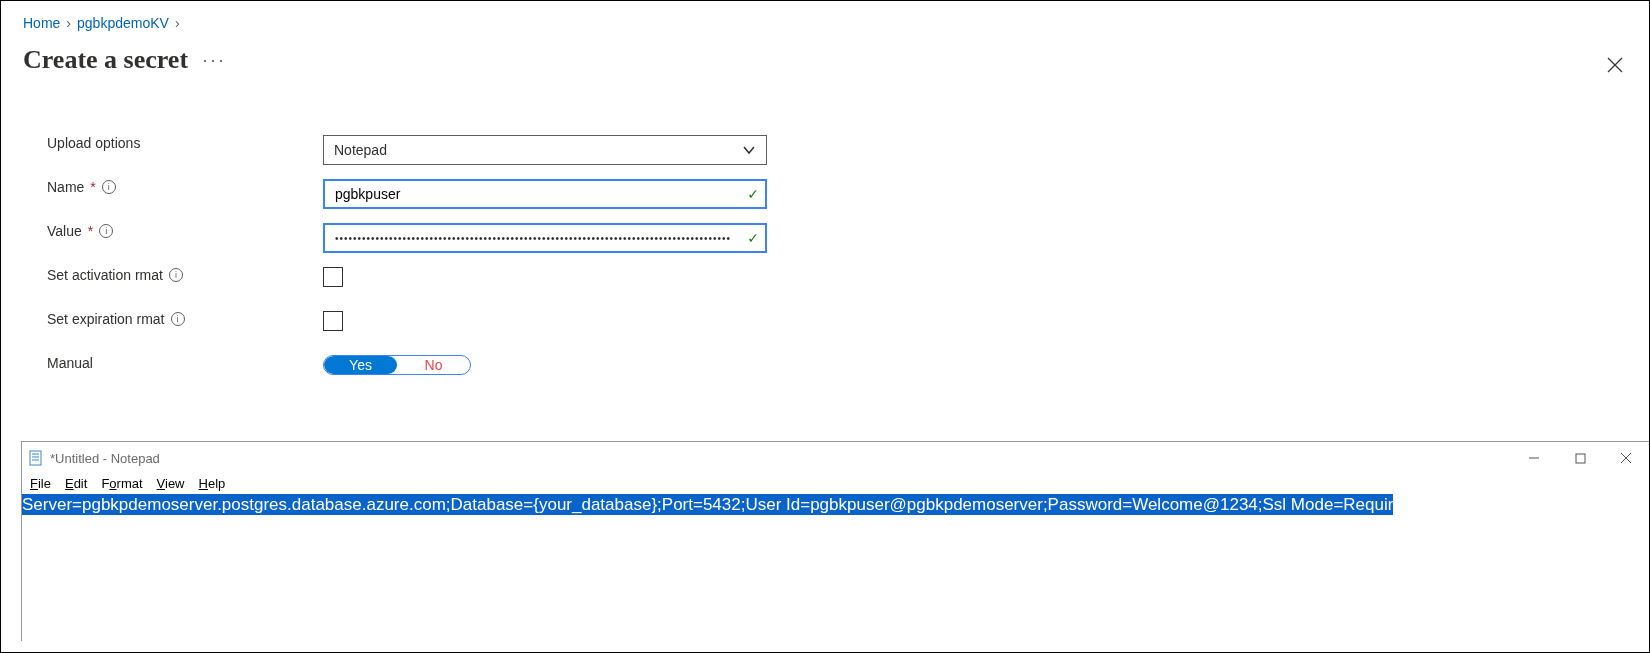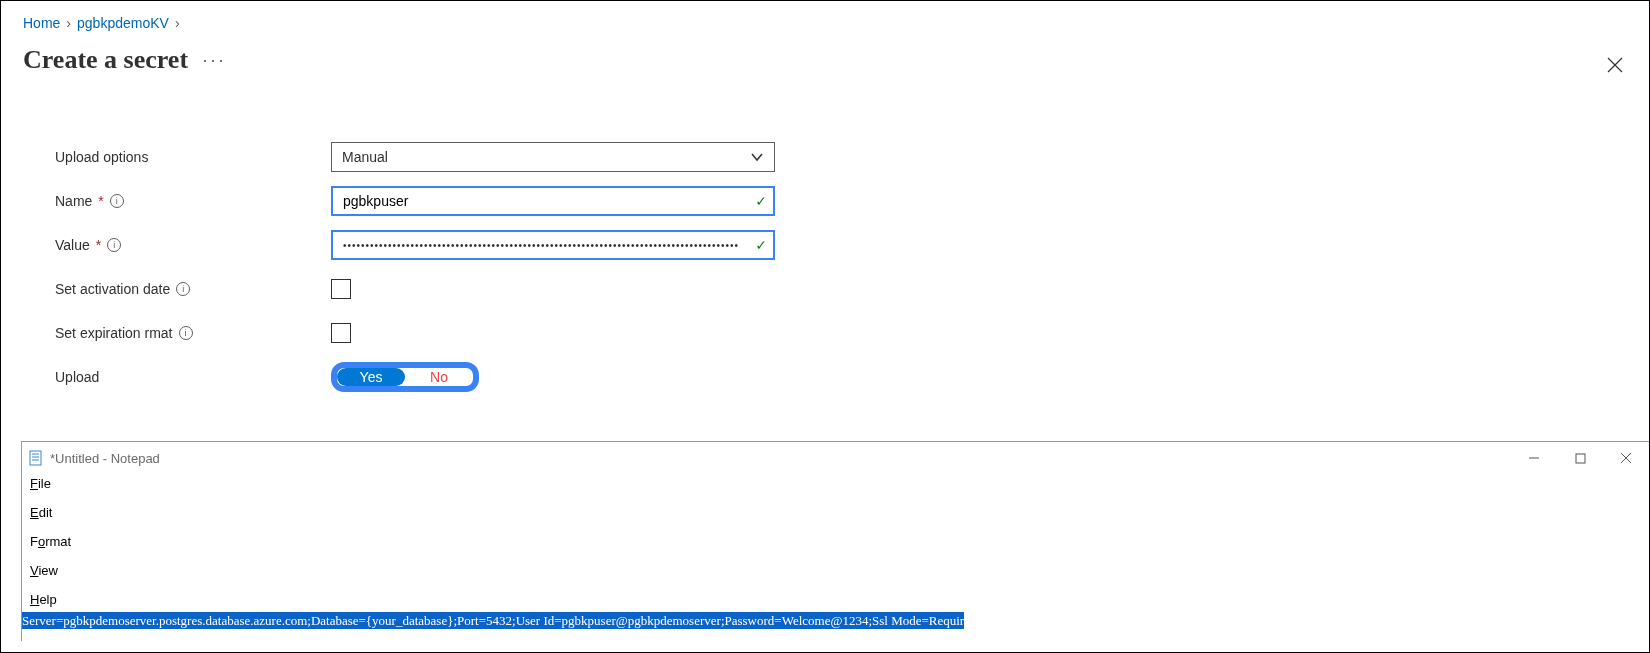--- a/index.html
+++ b/index.html
@@ -7,55 +7,55 @@
   .frame { border:1px solid #000; width:1650px; height:653px; position:relative; overflow:hidden;}
   .azure-pane { padding:14px 22px 0 22px; }
   .breadcrumb { font-size:14px; display:flex; align-items:center; gap:6px; color:#323130;}
   .breadcrumb .crumb-link { color:#0066b4; cursor:pointer;}
   .breadcrumb .sep { color:#605e5c;}
   .page-title-row { display:flex; align-items:center; margin-top:14px;}
   .page-title { font-size:26px; font-weight:600;font-family:Liberation Serif, serif; }
   .page-title-more { margin-left:14px; color:#605e5c; font-size:18px; letter-spacing:2px; cursor:pointer;}
   .close-x { position:absolute; top:54px; right:26px; font-size:20px; color:#323130; cursor:pointer; font-weight:300;}
   .form { margin-top:60px; margin-left:24px;}
-  .form-row { display:flex; align-items:center; height:44px;margin-left:8px;}
+  .form-row { display:flex; align-items:flex-start; height:44px;}
   .form-label { width:276px; font-size:14px; color:#323130; display:flex; align-items:center; gap:6px;}
   .req { color:#a4262c;}
   .info-icon { display:inline-flex; width:14px; height:14px; border:1px solid #605e5c; border-radius:50%; align-items:center; justify-content:center; font-size:9px; color:#605e5c; font-style:normal; cursor:default; line-height:1;}
   .input-wrap { width:444px; position:relative;}
   .select-box, .text-input {
     width:100%; height:30px; border:1px solid #605e5c; background:#fff;
     padding:0 10px; font-size:14px; font-family:inherit; display:flex; align-items:center;
   }
   .select-box { justify-content:space-between; cursor:pointer;}
   .validated { border:2px solid #3b82f6;}
   .check-mark { position:absolute; right:8px; top:50%; transform:translateY(-50%); color:#107c10; font-size:14px;}
   .chev { width:14px; height:14px; }
   .checkbox { width:20px; height:20px; border:1px solid #323130; background:#fff; cursor:pointer;}
-  .toggle { display:inline-flex; width:148px; height:30px; border:6px solid #3b82f6; border-radius:13px; overflow:hidden; cursor:pointer;}
+  .toggle { display:inline-flex; width:148px; height:20px; border:1px solid #3b82f6; border-radius:13px; overflow:hidden; cursor:pointer;}
   .toggle .opt { flex:1; display:flex; align-items:center; justify-content:center; font-size:14px;}
   .toggle .opt.active { background:#0078d4; color:#fff; border-radius:12px;}
   .toggle .opt.inactive { color:#ef4444;}
   .value-dots { letter-spacing:1px; font-family: Arial, sans-serif; font-size:10px; white-space:nowrap; overflow:hidden;}
 
   
   .notepad {
     position:absolute; left:20px; right:0px; top:440px;
     border-top:1px solid #9a9a9a; border-left:1px solid #9a9a9a;
     background:#fff; height:200px;
   }
   .np-titlebar { display:flex; align-items:center; height:32px; padding-left:6px; background:#fff; color:#555;}
   .np-icon { width:16px; height:16px; margin-right:6px; display:inline-block;}
   .np-title { font-size:13px; color:#6b6b6b;}
   .np-ctrls { margin-left:auto; display:flex;}
   .np-ctrl { width:46px; height:32px; display:flex; align-items:center; justify-content:center; color:#555; cursor:pointer;}
-  .np-menu { display:flex; gap:14px; padding:2px 8px 4px 8px; font-size:13px; color:#000;flex-direction:column;}
+  .np-menu { display:flex; gap:14px; padding:2px 8px 4px 8px; font-size:13px; color:#000;}
   .np-menu span { cursor:pointer;}
   .np-menu .ul { text-decoration:underline; text-decoration-color:#000;}
-  .np-body { font-family: Liberation Serif, serif; font-size:13px; line-height:20px;}
+  .np-body { font-family: Liberation Sans, sans-serif; font-size:17px; line-height:20px;}
   .np-body .sel { background:#0a63c9; color:#fff; padding:1px 0;}
 </style>
 </head>
 <body>
 
 <div class="frame">
   <div class="azure-pane">
 
     <div class="breadcrumb">
       <span class="crumb-link">Home</span>
@@ -74,21 +74,21 @@
           <path d="M1 1 L15 15 M15 1 L1 15" stroke="#323130" stroke-width="1.2"></path>
         </svg>
     </div>
 
     <div class="form">
 
       <div class="form-row">
         <div class="form-label">Upload options</div>
         <div class="input-wrap">
           <div class="select-box">
-            <span>Manual</span>
+            <span>Notepad</span>
             <svg class="chev" viewBox="0 0 14 14">
                 <path d="M2 4 L7 10 L12 4" stroke="#323130" stroke-width="1.5" fill="none"></path>
               </svg>
           </div>
         </div>
       </div>
 
       <div class="form-row">
         <div class="form-label">
           <span>Name</span>
@@ -111,36 +111,36 @@
           <div class="text-input validated">
             <span class="value-dots">••••••••••••••••••••••••••••••••••••••••••••••••••••••••••••••••••••••••••••••••••••••••</span>
           </div>
           <span class="check-mark">✓</span>
         </div>
       </div>
 
 
       <div class="form-row">
         <div class="form-label">
-          <span>Set activation date</span>
+          <span>Set activation rmat</span>
           <span class="info-icon">i</span>
         </div>
         <div class="checkbox"></div>
       </div>
 
       <div class="form-row">
         <div class="form-label">
           <span>Set expiration rmat</span>
           <span class="info-icon">i</span>
         </div>
         <div class="checkbox"></div>
       </div>
 
       <div class="form-row">
-        <div class="form-label">Upload</div>
+        <div class="form-label">Manual</div>
         <div class="toggle">
           <div class="opt active">Yes</div>
           <div class="opt inactive">No</div>
         </div>
       </div>
 
     </div>
   </div>
 
   <div class="notepad">

